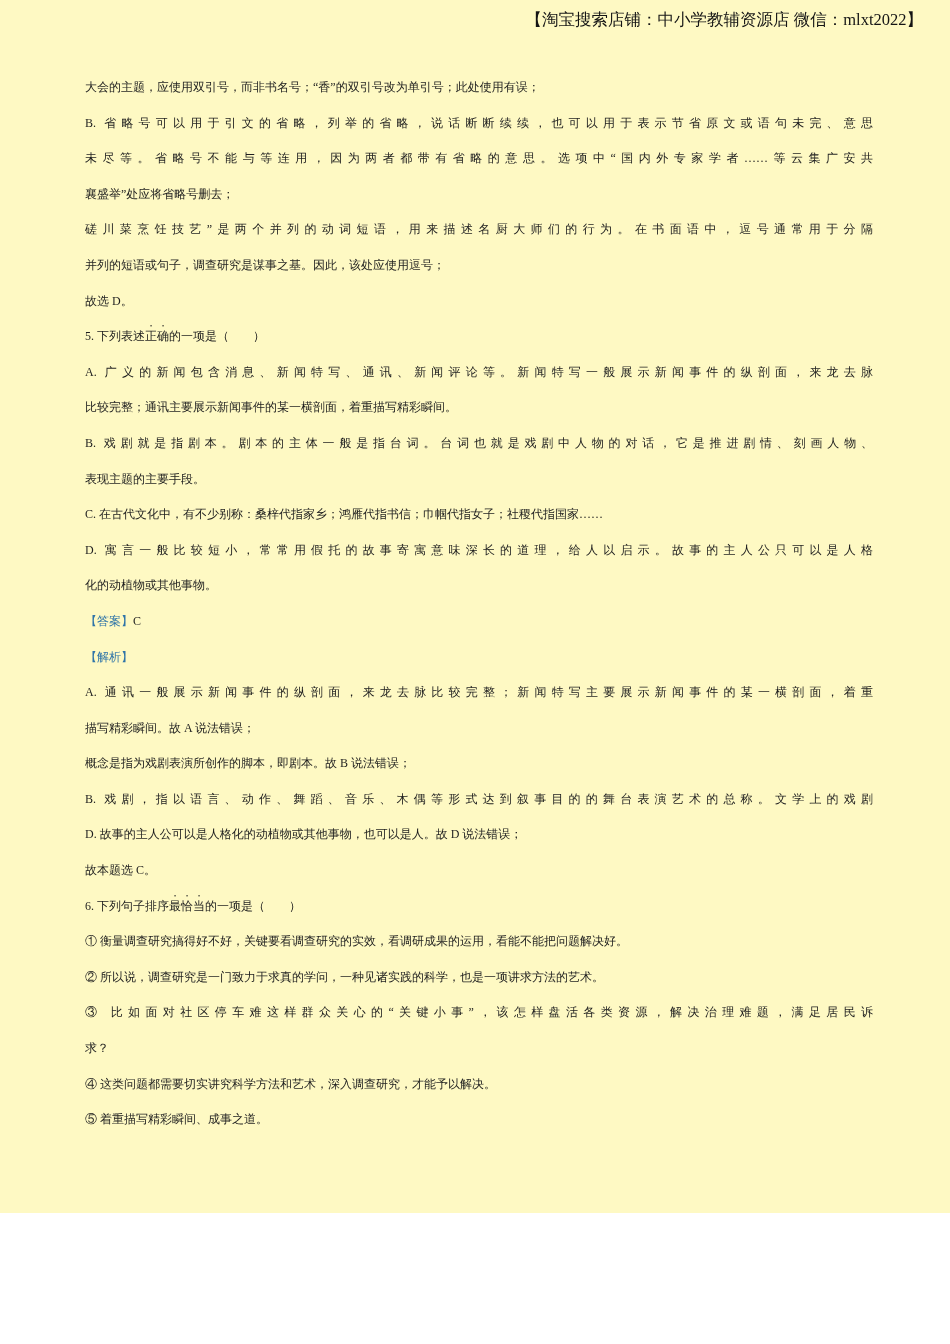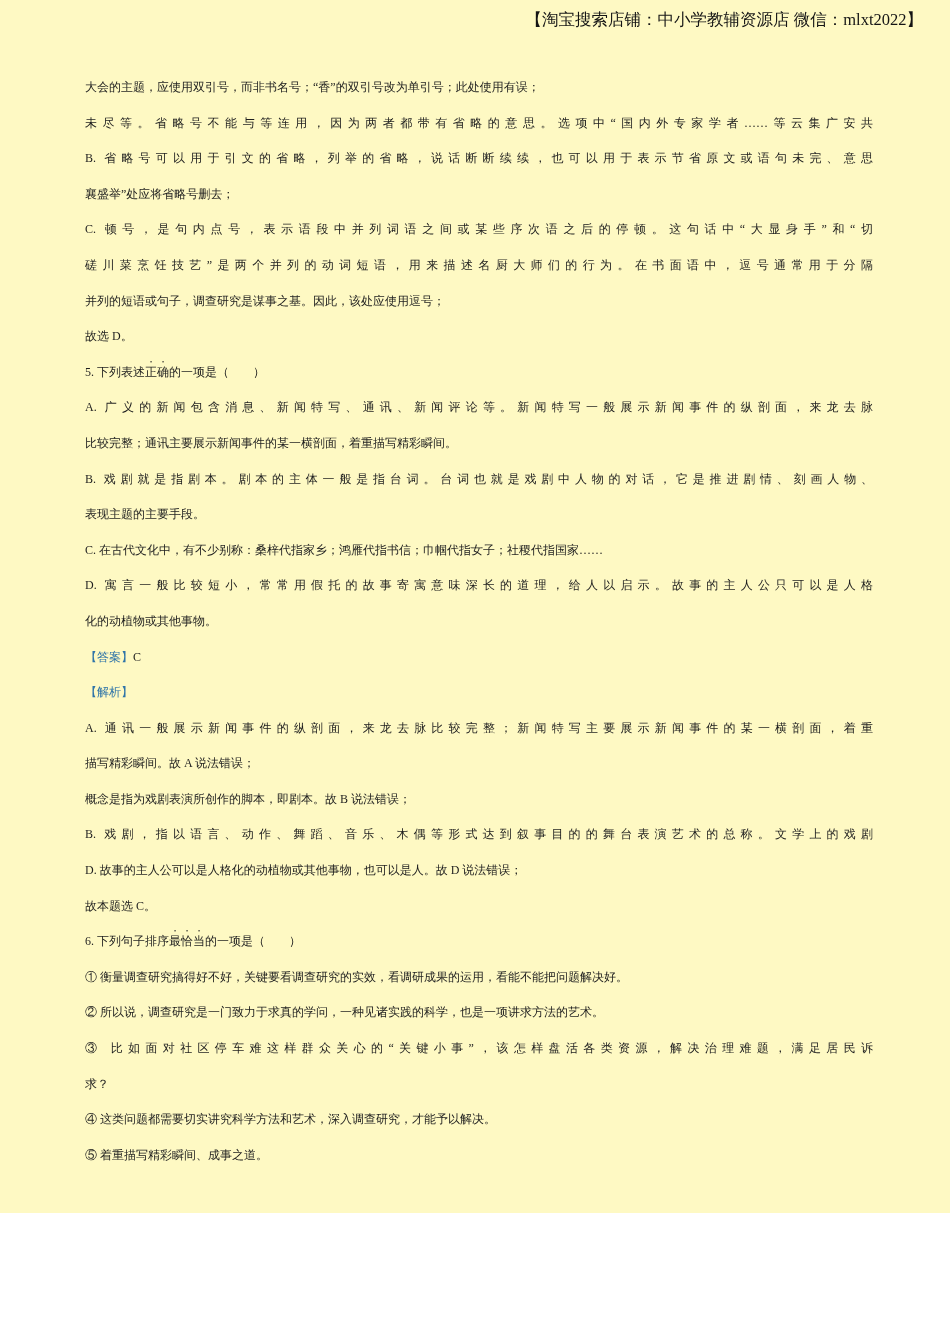--- a/index.html
+++ b/index.html
@@ -59,24 +59,23 @@
   }
 </style>
 </head>
 <body>
 
 <div class="page">
   <div class="header">【淘宝搜索店铺：中小学教辅资源店 微信：mlxt2022】</div>
 
   <div class="content">
       <div class="line"><span>大会的主题，应使用双引号，而非书名号；“香”的双引号改为单引号；此处使用有误；</span></div>
+      <div class="line fill"><span>B. 省略号可以用于引文的省略，列举的省略，说话断断续续，也可以用于表示节省原文或语句未完、意思</span></div>
       <div class="line fill"><span>未尽等。省略号不能与等连用，因为两者都带有省略的意思。选项中“国内外专家学者……等云集广安共</span></div>
-      <div class="line fill"><span>B. 省略号可以用于引文的省略，列举的省略，说话断断续续，也可以用于表示节省原文或语句未完、意思</span></div>
       <div class="line"><span>襄盛举”处应将省略号删去；</span></div>
-      <div class="line fill"><span>C. 顿号，是句内点号，表示语段中并列词语之间或某些序次语之后的停顿。这句话中“大显身手”和“切</span></div>
       <div class="line fill"><span>磋川菜烹饪技艺”是两个并列的动词短语，用来描述名厨大师们的行为。在书面语中，逗号通常用于分隔</span></div>
       <div class="line"><span>并列的短语或句子，调查研究是谋事之基。因此，该处应使用逗号；</span></div>
       <div class="line"><span>故选 D。</span></div>
       <div class="line"><span>5. 下列表述</span><span class="emph">正确</span><span>的一项是（　　）</span></div>
       <div class="line fill"><span>A. 广义的新闻包含消息、新闻特写、通讯、新闻评论等。新闻特写一般展示新闻事件的纵剖面，来龙去脉</span></div>
       <div class="line"><span>比较完整；通讯主要展示新闻事件的某一横剖面，着重描写精彩瞬间。</span></div>
       <div class="line fill"><span>B. 戏剧就是指剧本。剧本的主体一般是指台词。台词也就是戏剧中人物的对话，它是推进剧情、刻画人物、</span></div>
       <div class="line"><span>表现主题的主要手段。</span></div>
       <div class="line"><span>C. 在古代文化中，有不少别称：桑梓代指家乡；鸿雁代指书信；巾帼代指女子；社稷代指国家……</span></div>
       <div class="line fill"><span>D. 寓言一般比较短小，常常用假托的故事寄寓意味深长的道理，给人以启示。故事的主人公只可以是人格</span></div>

